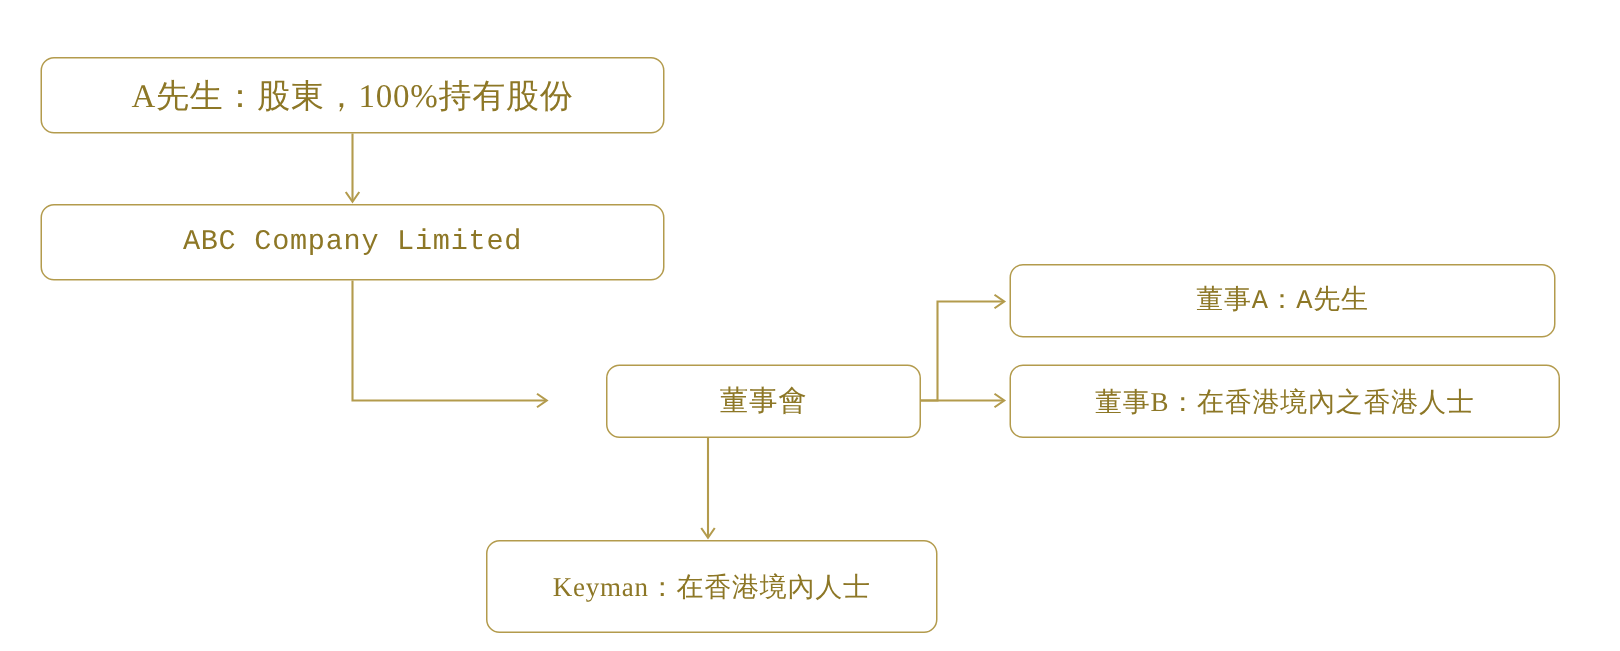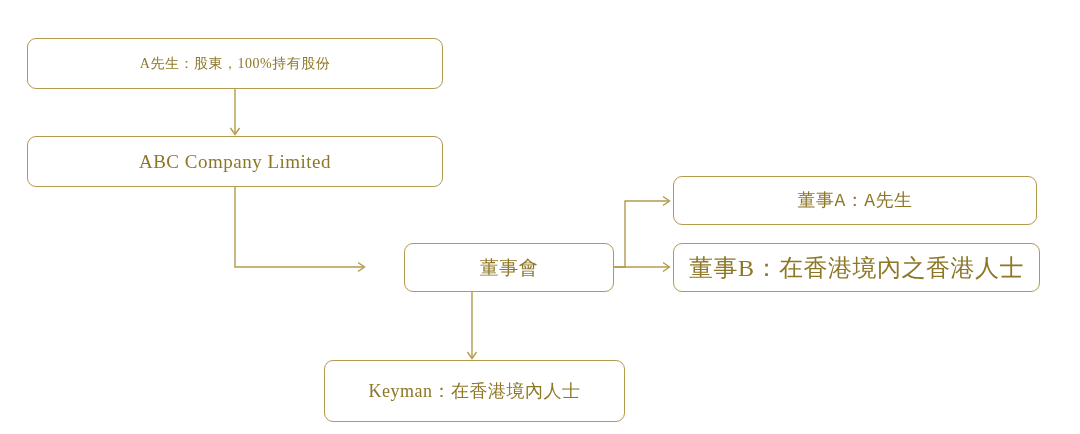--- a/index.html
+++ b/index.html
@@ -37,25 +37,25 @@
     color: #8d7726;
     letter-spacing: 0.5px;
     white-space: nowrap;
   }
   .node-label {
     display: block;
     line-height: 1;
   }
 
   
-  #node-shareholder { left: 27px;  top: 38px;  width: 416px; height: 51px; font-size: 14px; }
-  #node-company     { left: 27px;  top: 136px; width: 416px; height: 51px; font-size: 19px; }
+  #node-shareholder { left: 27px;  top: 38px;  width: 416px; height: 51px; font-size: 22px; }
+  #node-company     { left: 27px;  top: 136px; width: 416px; height: 51px; font-size: 19px; font-family: Liberation Mono, monospace; }
   #node-board       { left: 368px; top: 243px; width: 210px; height: 49px; font-size: 19px; margin-left: 36px; }
   #node-director-a  { left: 673px; top: 176px; width: 364px; height: 49px; font-size: 18px; font-family: Liberation Mono, monospace; }
-  #node-director-b  { left: 673px; top: 243px; width: 367px; height: 49px; font-size: 24px; }
+  #node-director-b  { left: 673px; top: 243px; width: 367px; height: 49px; font-size: 18px; }
   #node-keyman      { left: 324px; top: 360px; width: 301px; height: 62px; font-size: 18px; }
 </style>
 </head>
 <body>
 
 <div id="canvas">
 
   <svg id="wires" viewBox="0 0 1080 434" width="1080" height="434">
     <g fill="none" stroke="#b39b4d" stroke-width="1.4" stroke-linecap="butt" stroke-linejoin="miter">
 

